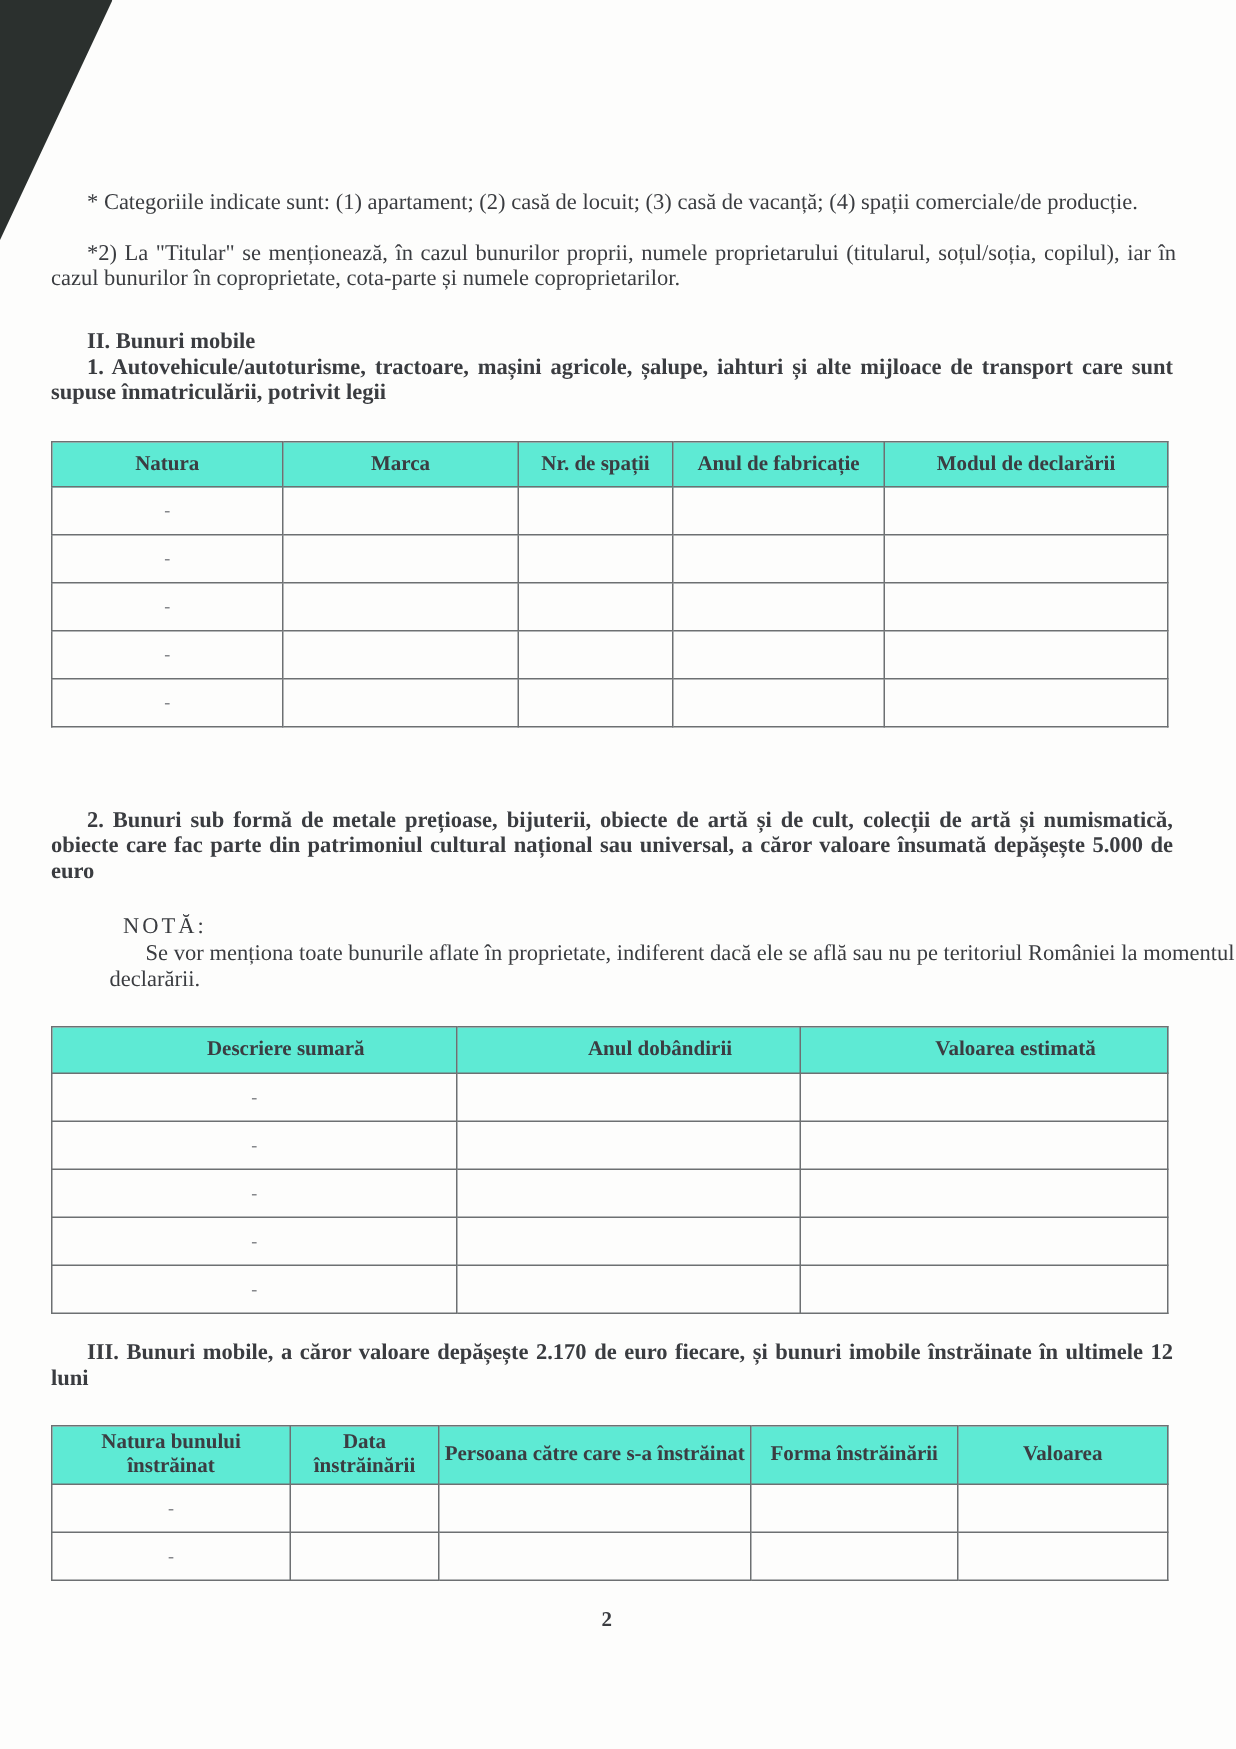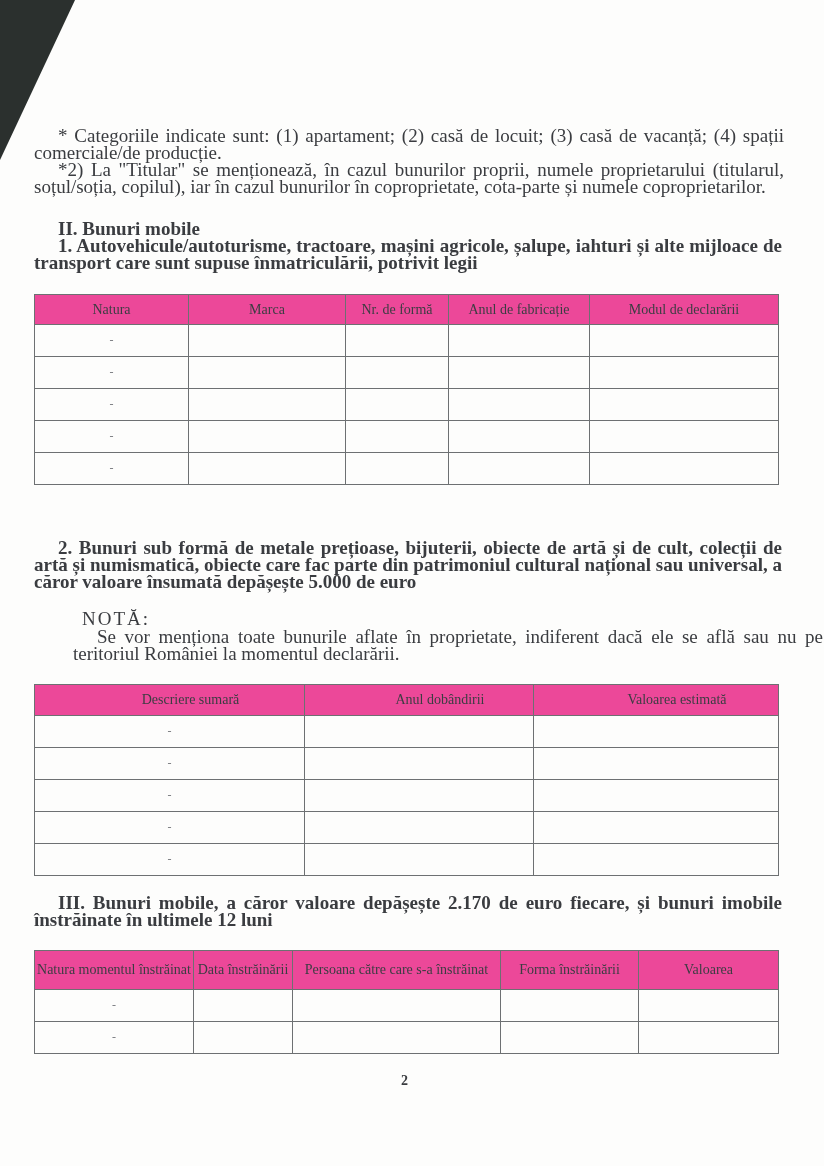--- a/index.html
+++ b/index.html
@@ -7,33 +7,33 @@
     width:824px; height:1166px; position:relative; overflow:hidden;
     background:#fdfdfc;
     font-family:"Liberation Serif", serif;
     color:#3a3c40;
   }
   .corner {
     position:absolute; left:0; top:0; width:75px; height:160px;
     background:#2b302e;
     clip-path: polygon(0 0, 75px 0, 0 160px);
   }
-  .p { position:absolute; font-size:19px; line-height:17px;font-family:Liberation Serif, serif; }
+  .p { position:absolute; font-size:15px; line-height:17px;font-family:Liberation Serif, serif; }
   .indent { text-indent:24px; }
   .just { text-align:justify; text-align-last:left; }
   .bold { font-weight:bold; }
   table {
     position:absolute; border-collapse:collapse; table-layout:fixed;
     font-size:14px;
   }
   td, th {
     border:1px solid #6d7072; text-align:center; vertical-align:middle;
     padding:0 2px;
   }
-  th { background:#ec4899; font-weight:normal; color:#3b3d42; }
+  th { background:#5eead4; font-weight:bold; color:#3b3d42; }
   td { color:#4a4c50; }
   .dash { color:#7a7c80; font-size:12px; }
   #t1 th { height:29px; }
   #t1 td { height:31px; }
   #t2 th { height:30px;padding-left:44px; }
   #t2 td { height:31px; }
   #t3 th { height:38px; line-height:16px; }
   #t3 td { height:31px; }
   .pagenum { position:absolute; left:401px; top:1073px; font-weight:bold; font-size:14px; }
 </style>
@@ -53,21 +53,21 @@
       <col style="width:154px">
       <col style="width:157px">
       <col style="width:103px">
       <col style="width:141px">
       <col style="width:189px">
     </colgroup>
   <thead>
     <tr>
       <th>Natura</th>
       <th>Marca</th>
-      <th>Nr. de formă</th>
+      <th>Nr. de spații</th>
       <th>Anul de fabricație</th>
       <th>Modul de declarării</th>
     </tr>
   </thead>
   <tbody>
     <tr>
       <td class="dash">-</td>
       <td></td>
       <td></td>
       <td></td>
@@ -155,21 +155,21 @@
 <table id="t3" style="left:34px; top:950px; width:744px;">
   <colgroup>
       <col style="width:159px">
       <col style="width:99px">
       <col style="width:208px">
       <col style="width:138px">
       <col style="width:140px">
     </colgroup>
   <thead>
     <tr>
-      <th>Natura momentul înstrăinat</th>
+      <th>Natura bunului înstrăinat</th>
       <th>Data înstrăinării</th>
       <th>Persoana către care s-a înstrăinat</th>
       <th>Forma înstrăinării</th>
       <th>Valoarea</th>
     </tr>
   </thead>
   <tbody>
     <tr>
       <td class="dash">-</td>
       <td></td>

